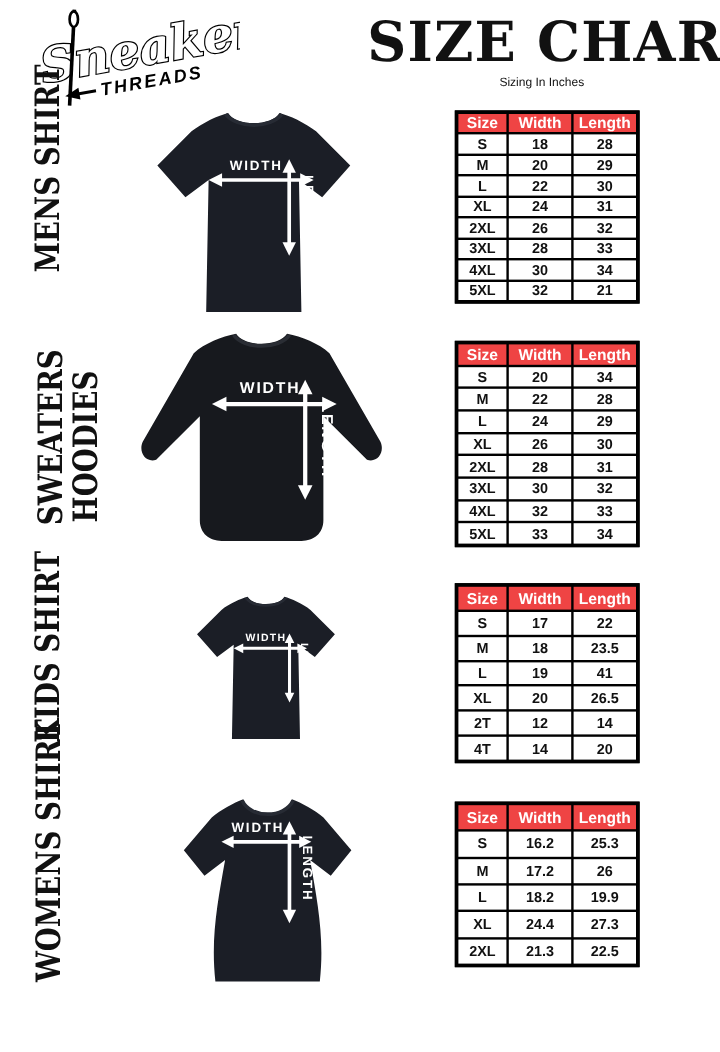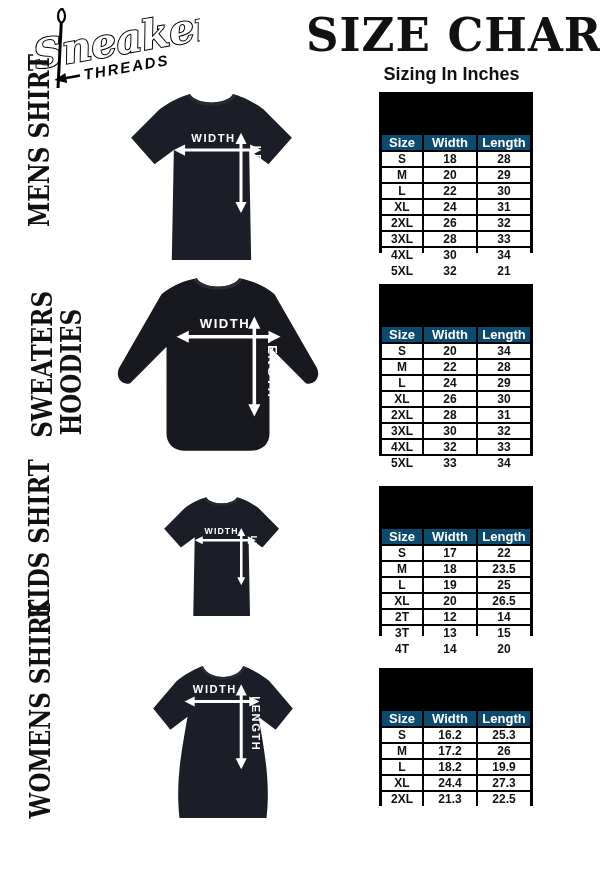--- a/index.html
+++ b/index.html
@@ -11,21 +11,21 @@
 
   
   .title {
     position:absolute; left:303px; top:8px; width:297px; height:54px;
     text-align:center; font-family:"DejaVu Serif", serif; font-weight:bold;
     font-size:46px; color:#111; letter-spacing:1px;
     transform:scaleX(0.98); transform-origin:center; white-space:nowrap;
   }
   .subtitle {
     position:absolute; left:303px; top:64px; width:297px; text-align:center;
-    font-weight:bold; font-size:18px; color:#111;
+    font-weight:normal; font-size:10px; color:#111;
   }
   .logo-svg { position:absolute; left:20px; top:4px; }
 
   
   .side-label {
     position:absolute; text-align:center; color:#111;
     font-family:"DejaVu Serif", serif; font-weight:bold; font-size:28px;
     line-height:1.04; white-space:nowrap;
     transform:rotate(-90deg) scaleX(0.82); transform-origin:center;
   }
@@ -43,21 +43,21 @@
     position:absolute; left:379px; width:154px; background:#000;
     border:3px solid #000; display:flex; flex-direction:column; gap:2px;
   }
   .st-row { display:flex; gap:2px; flex:1; }
   .st-cell {
     background:#fff; color:#111; display:flex; align-items:center;
     justify-content:center; font-weight:bold; font-size:12px;
   }
   .st-cell.c0 { flex:0 0 40px; }
   .st-cell.c1, .st-cell.c2 { flex:1; }
-  .st-head .st-cell { background:#0c4a6e; color:#fff; font-size:13px;margin-top:40px; }
+  .st-head .st-cell { background:#ef4444; color:#fff; font-size:13px; }
   .t-mens    { top:92px;  height:161px; }
   .t-sweater { top:284px; height:172px; }
   .t-kids    { top:486px; height:150px; }
   .t-womens  { top:668px; height:138px; }
 </style>
 </head>
 <body>
 
 <div class="page">
 
@@ -256,36 +256,31 @@
         <div class="st-cell c2">22</div>
       </div>
       <div class="st-row">
         <div class="st-cell c0">M</div>
         <div class="st-cell c1">18</div>
         <div class="st-cell c2">23.5</div>
       </div>
       <div class="st-row">
         <div class="st-cell c0">L</div>
         <div class="st-cell c1">19</div>
-        <div class="st-cell c2">25</div>
+        <div class="st-cell c2">41</div>
       </div>
       <div class="st-row">
         <div class="st-cell c0">XL</div>
         <div class="st-cell c1">20</div>
         <div class="st-cell c2">26.5</div>
       </div>
       <div class="st-row">
         <div class="st-cell c0">2T</div>
         <div class="st-cell c1">12</div>
         <div class="st-cell c2">14</div>
-      </div>
-      <div class="st-row">
-        <div class="st-cell c0">3T</div>
-        <div class="st-cell c1">13</div>
-        <div class="st-cell c2">15</div>
       </div>
       <div class="st-row">
         <div class="st-cell c0">4T</div>
         <div class="st-cell c1">14</div>
         <div class="st-cell c2">20</div>
       </div>
     </div>
 
   <div class="side-label" style="left:-52px; top:728px; width:185px;">
     <span class="lbl-line">WOMENS SHIRT</span>

